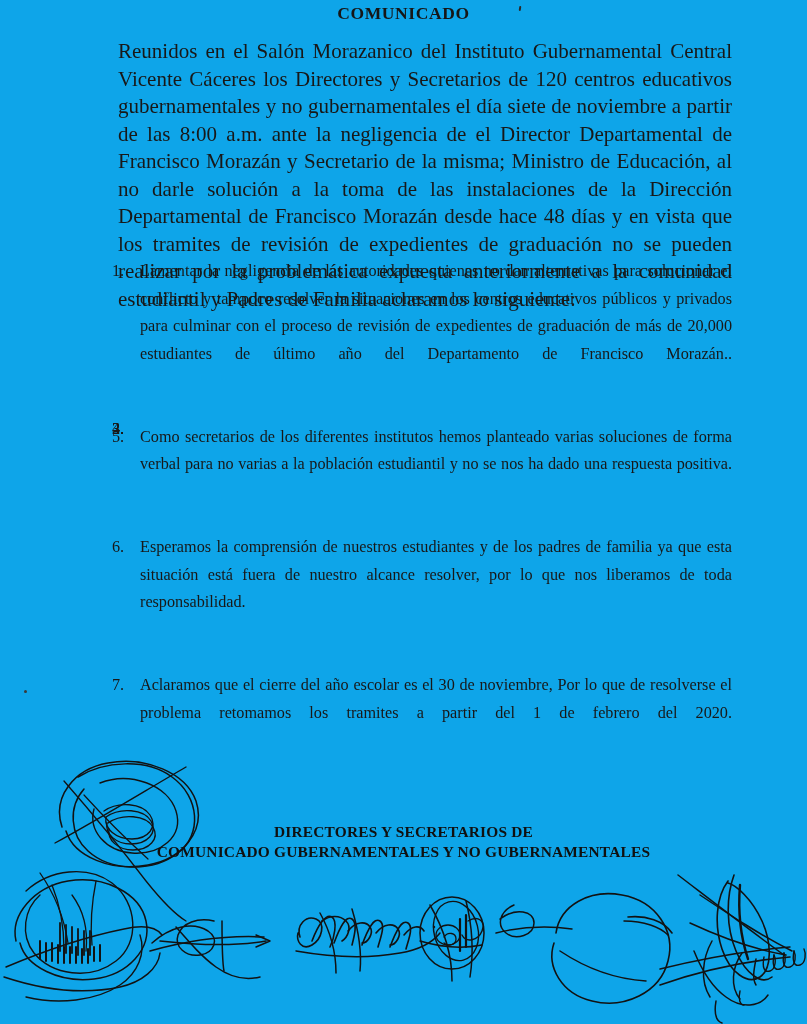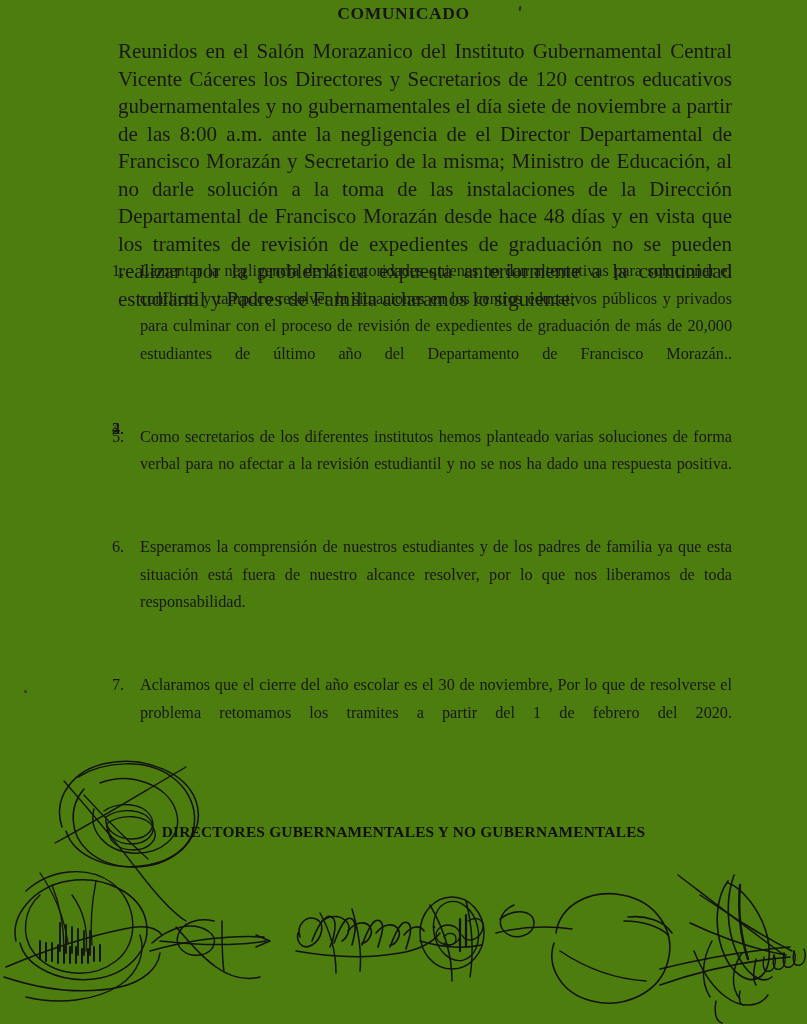--- a/index.html
+++ b/index.html
@@ -15,21 +15,21 @@
     font-family: "Liberation Serif", "DejaVu Serif", serif;
     color: #141414;
     -webkit-font-smoothing: antialiased;
   }
 
   #page {
     position: absolute;
     inset: 0;
     width: 807px;
     height: 1024px;
-    background: #4d7c0f;
+    background: #0ea5e9;
   }
 
   
   .doc-title {
     position: absolute;
     top: 3px;
     left: 0;
     width: 807px;
     text-align: center;
     font-size: 17.5px;
@@ -167,21 +167,21 @@
     <div class="clause">
       <span class="clause-num">3.</span>
     </div>
 
     <div class="clause">
       <span class="clause-num">4.</span>
     </div>
 
     <div class="clause">
       <span class="clause-num">5.</span>
-      <span class="clause-text">Como secretarios de los diferentes institutos hemos planteado varias soluciones de forma verbal   para no afectar a la revisión estudiantil y no se nos ha dado una respuesta positiva.</span>
+      <span class="clause-text">Como secretarios de los diferentes institutos hemos planteado varias soluciones de forma verbal   para no varias a la población estudiantil y no se nos ha dado una respuesta positiva.</span>
     </div>
 
     <div class="clause">
       <span class="clause-num">6.</span>
       <span class="clause-text">Esperamos la comprensión de nuestros estudiantes y de los padres de familia ya que esta situación está fuera de nuestro alcance  resolver, por lo que nos liberamos de toda responsabilidad.</span>
     </div>
 
     <div class="clause">
       <span class="clause-num">7.</span>
       <span class="clause-text">Aclaramos que el cierre del año escolar es el 30 de noviembre,  Por lo que de resolverse el problema retomamos los tramites a partir del 1 de febrero del 2020.</span>
@@ -286,16 +286,17 @@
         <path class="sig-ink" stroke-width="1.4" d="M784 198 C782 208 784 214 790 212 C796 210 796 200 794 196"></path>
         <path class="sig-ink" stroke-width="1.4" d="M794 196 C792 206 794 212 800 210 C806 208 806 198 804 194"></path>
         <path class="sig-ink" stroke-width="1.4" d="M740 236 C738 244 740 250 744 250"></path>
         <path class="sig-ink" stroke-width="1.5" d="M716 246 C714 258 716 266 722 268"></path>
       </g>
 
     </svg>
   </div>
 
   <div class="sig-caption">
-    <span class="l2">DIRECTORES GUBERNAMENTALES Y NO GUBERNAMENTALES</span>
+    <span class="l1">DIRECTORES Y  SECRETARIOS DE</span>
+    <span class="l2">COMUNICADO GUBERNAMENTALES Y NO GUBERNAMENTALES</span>
   </div>
 
 </div>
 
 </body></html>

